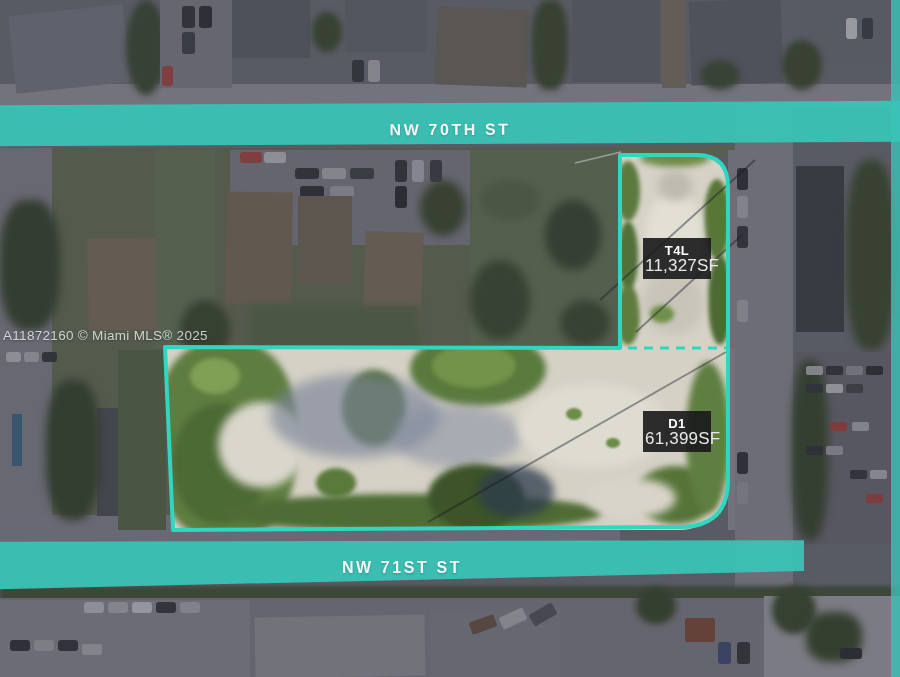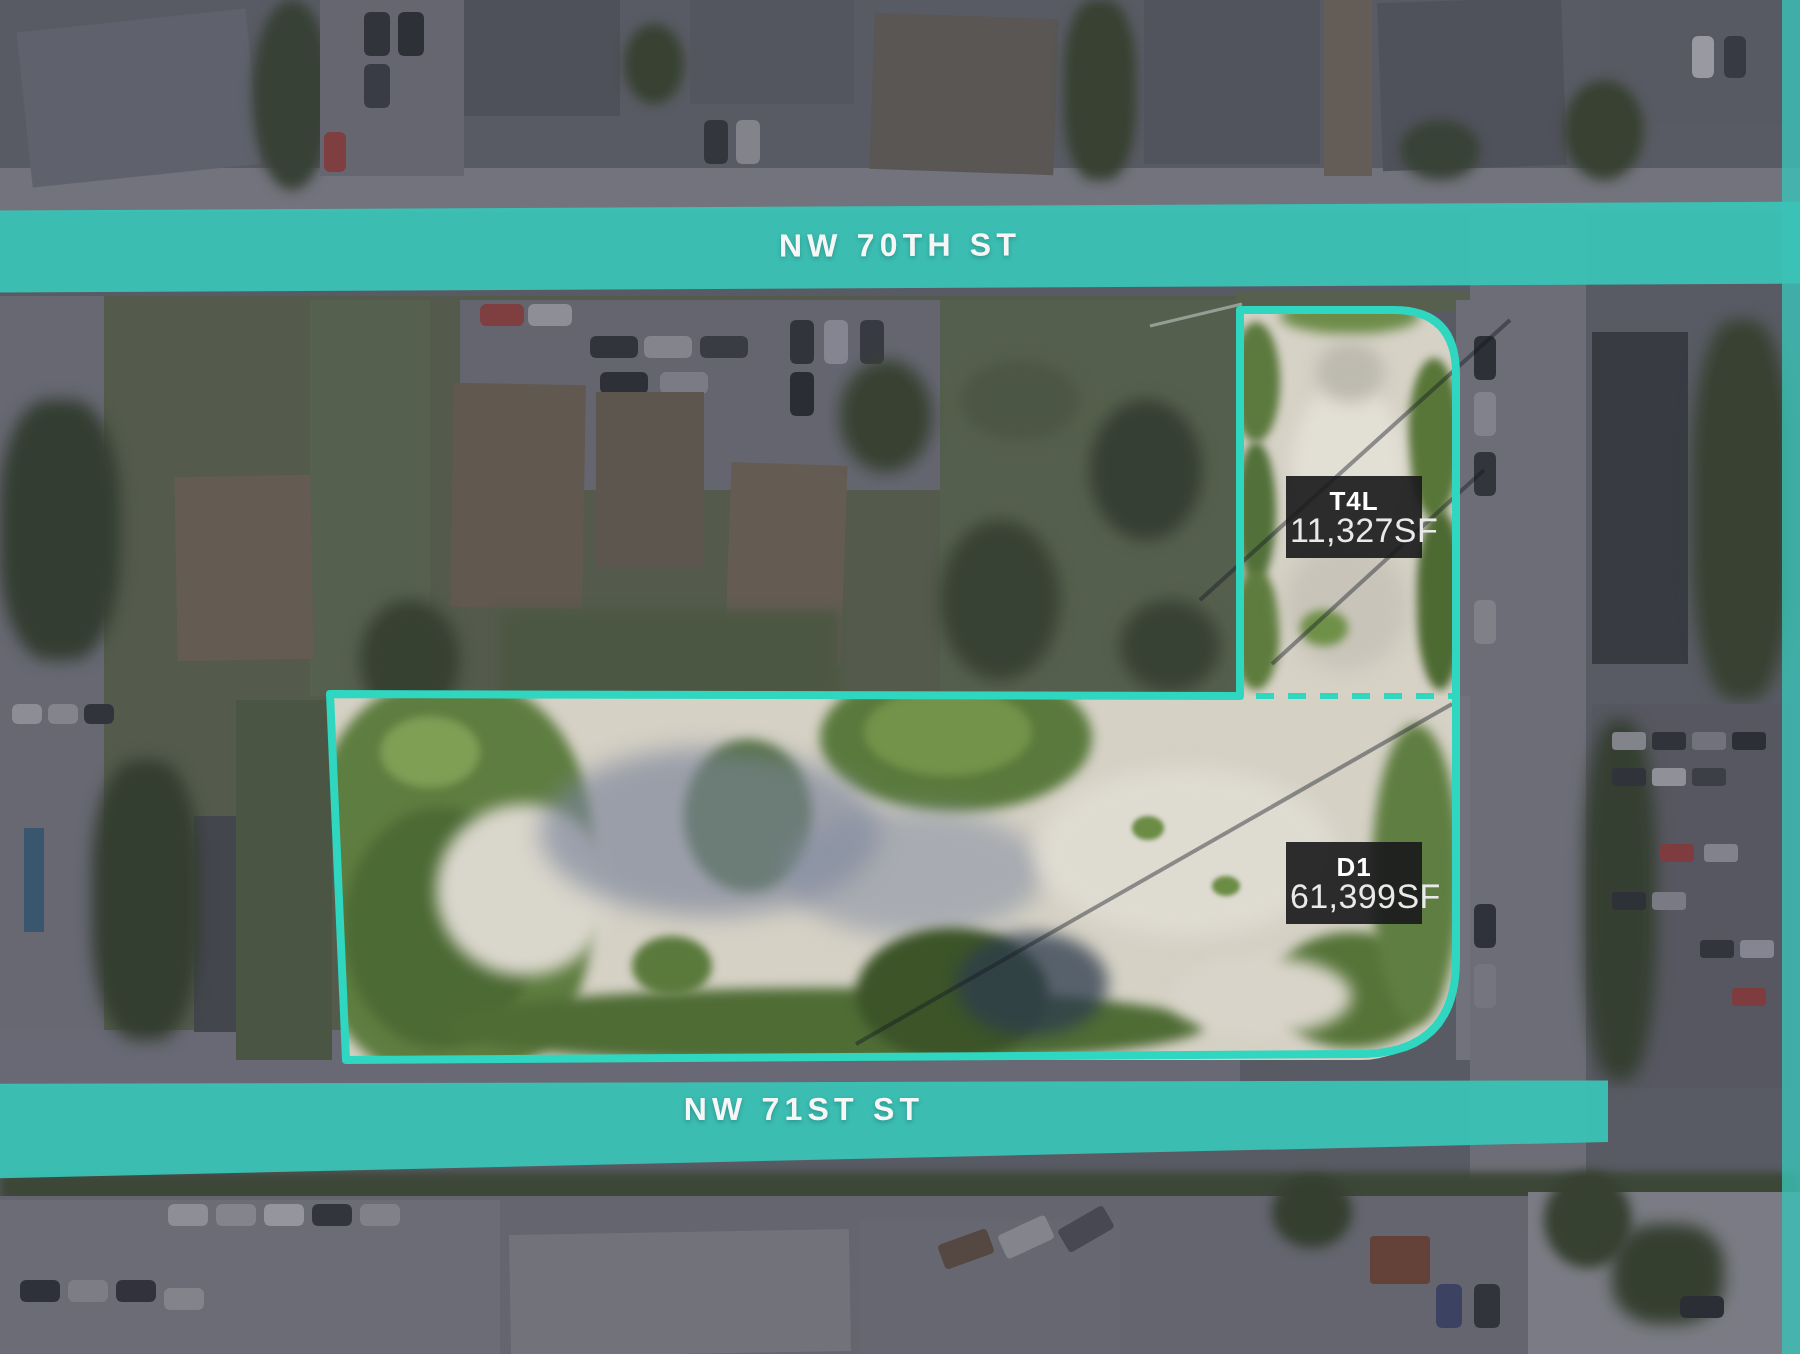--- a/index.html
+++ b/index.html
@@ -23,27 +23,27 @@
   #divider-dash{fill:none;stroke:var(--outline,#2fd6c0);stroke-width:3;stroke-dasharray:9 7;}
   .powerline{stroke:rgba(18,24,36,.42);stroke-width:2;}
   .wireglint{stroke:rgba(225,238,238,.45);stroke-width:1.5;}
   
   .band{position:absolute;z-index:6;background:var(--teal,#3ac3b6);opacity:.95;}
   #band-top{left:-6px;top:103px;width:912px;height:41px;transform:rotate(-.28deg);
     display:flex;align-items:center;justify-content:center;}
   #band-bottom{left:0;top:538px;width:804px;height:55px;
     clip-path:polygon(0 7%,100% 4%,100% 60%,0 93%);}
   .band-label{color:#fff;font-weight:700;font-size:16px;letter-spacing:2.6px;
-    text-shadow:0 1px 2px rgba(0,45,45,.28);white-space:nowrap;}
+    text-shadow:0 1px 2px rgba(0,45,45,.28);white-space:nowrap;margin-top:12px;}
   #band-bottom .band-label{position:absolute;left:50%;top:9px;transform:translateX(-50%);}
   
   .plabel{position:absolute;z-index:7;width:64px;background:rgba(24,24,27,.9);
     color:#fff;text-align:center;padding:5px 2px 6px;}
   #label-t4l{left:643px;top:238px;}
-  #label-d1{left:643px;top:421px;}
+  #label-d1{left:643px;top:411px;}
   .pid{font-weight:700;font-size:13px;letter-spacing:.5px;line-height:15px;}
   .parea{font-size:17px;color:#e9e9e9;margin-top:1px;letter-spacing:.2px;line-height:14px;}
   
   #watermark{position:absolute;left:3px;top:328px;z-index:8;
     font-size:13.5px;color:rgba(240,242,244,.8);letter-spacing:.3px;
     text-shadow:0 1px 2px rgba(0,0,0,.35);}
 </style>
 </head>
 <body>
 
@@ -219,14 +219,15 @@
 
   <div id="label-t4l" class="plabel">
     <div class="pid">T4L</div>
     <div class="parea">11,327SF</div>
   </div>
   <div id="label-d1" class="plabel">
     <div class="pid">D1</div>
     <div class="parea">61,399SF</div>
   </div>
 
+  <div id="watermark">A11872160 © Miami MLS® 2025</div>
 
 </div>
 
 </body></html>

